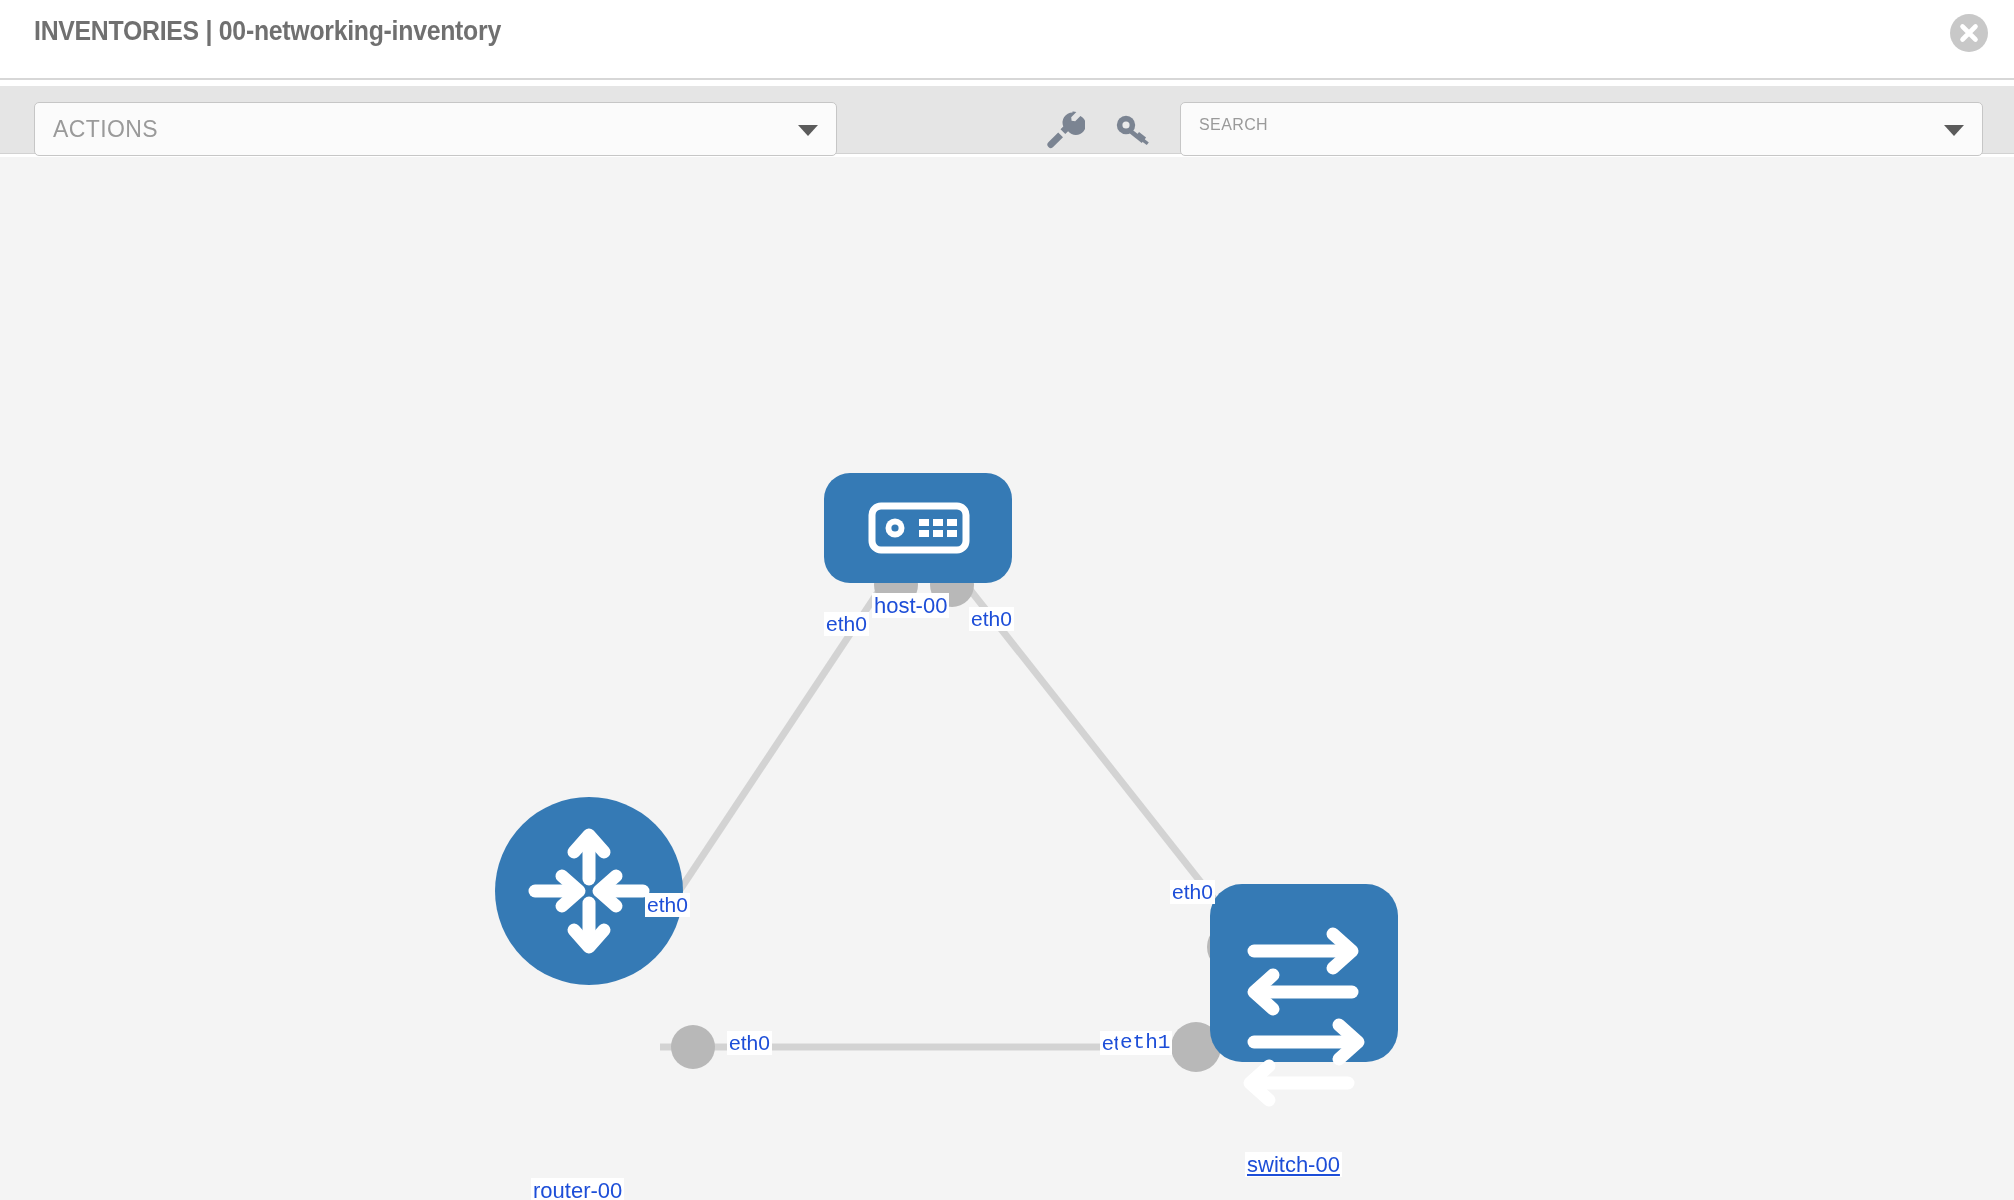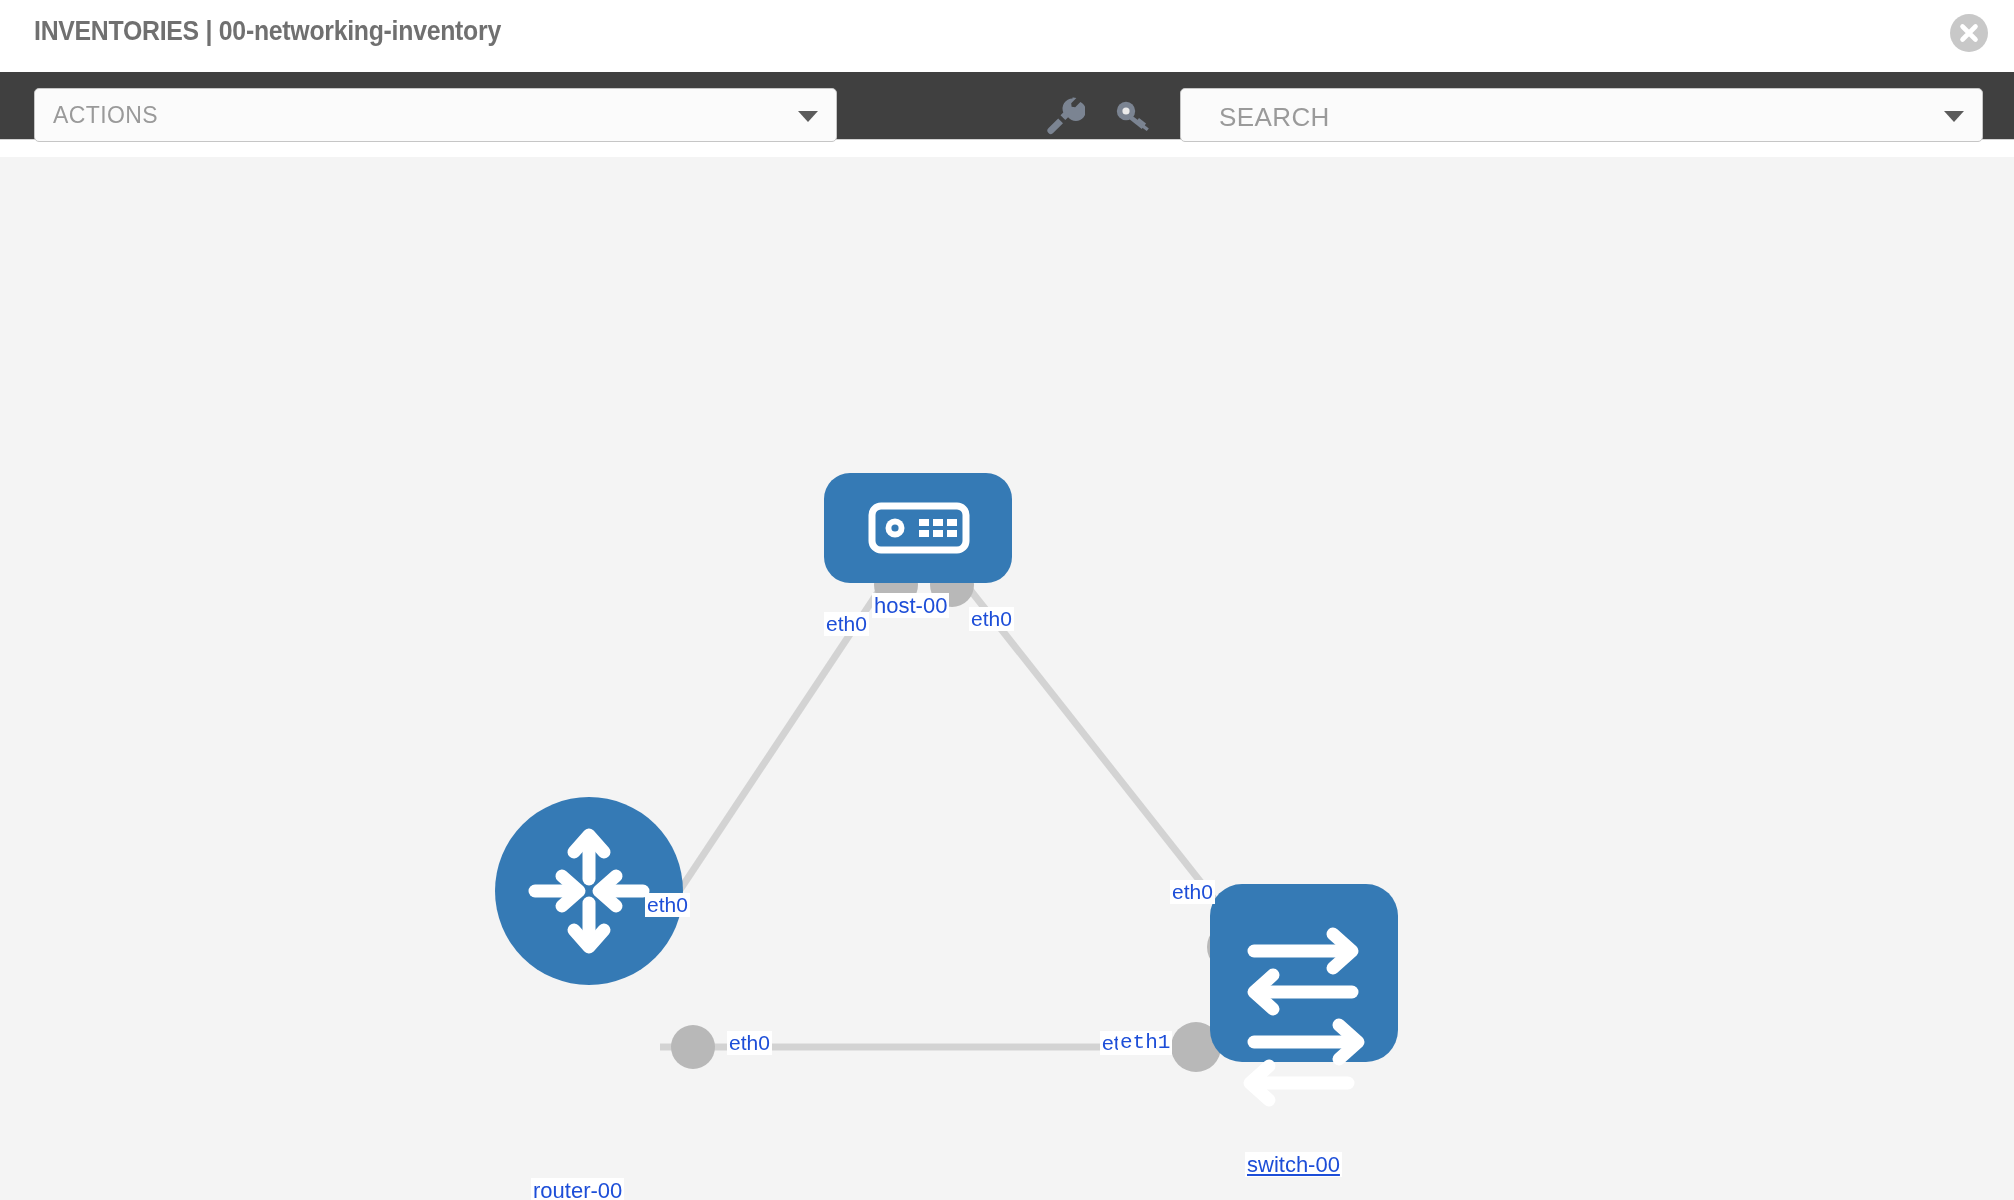--- a/index.html
+++ b/index.html
@@ -42,24 +42,24 @@
     height: 38px;
     border-radius: 50%;
     background: #c8c8c8;
     cursor: pointer;
   }
   .close-btn svg { display: block; }
 
   
   .toolbar {
     position: absolute;
-    top: 72px; left: 0;
+    top: 86px; left: 0;
     width: 2014px;
     height: 68px;
-    background: #404040;
+    background: #e5e5e5;
     border-bottom: 1px solid #d2d2d2;
   }
   .actions-select {
     position: absolute;
     left: 34px;
     top: 16px;
     width: 803px;
     height: 54px;
     background: #fbfbfb;
     border: 1px solid #c6c6c6;
@@ -101,24 +101,23 @@
     height: 54px;
     background: #fbfbfb;
     border: 1px solid #c6c6c6;
     border-radius: 5px;
     cursor: text;
   }
   .search-label {
     position: absolute;
     left: 18px;
     top: 13px;
-    font-size: 26px;
+    font-size: 16px;
     color: #9a9a9a;
     letter-spacing: 0.4px;
-    margin-left: 20px;
   }
 
   
   .canvas {
     position: absolute;
     top: 157px; left: 0;
     width: 2014px;
     height: 1043px;
     background: #f4f4f4;
     overflow: hidden;

